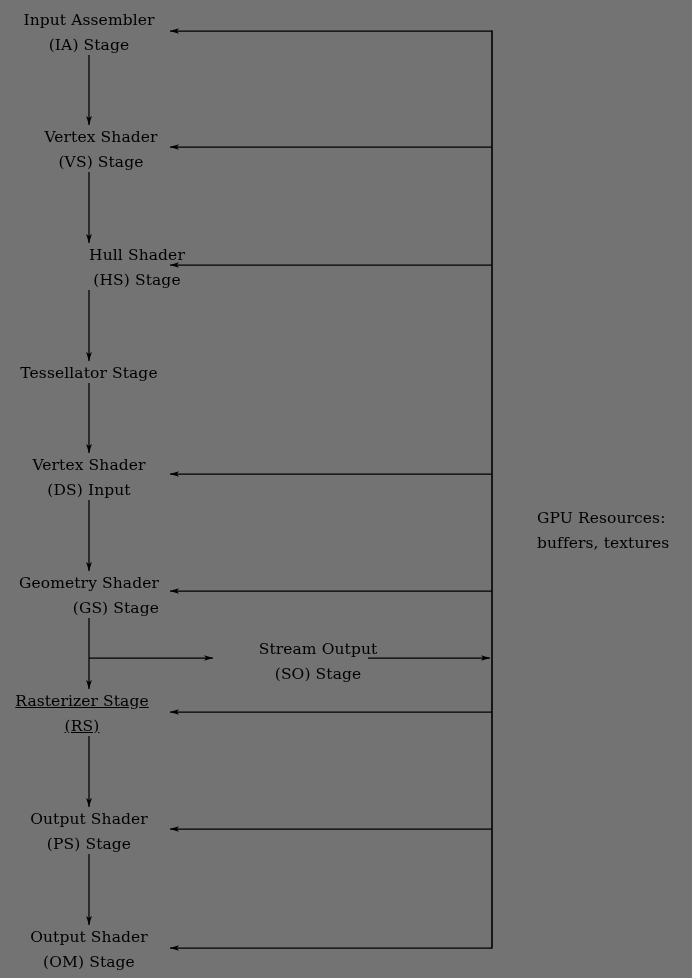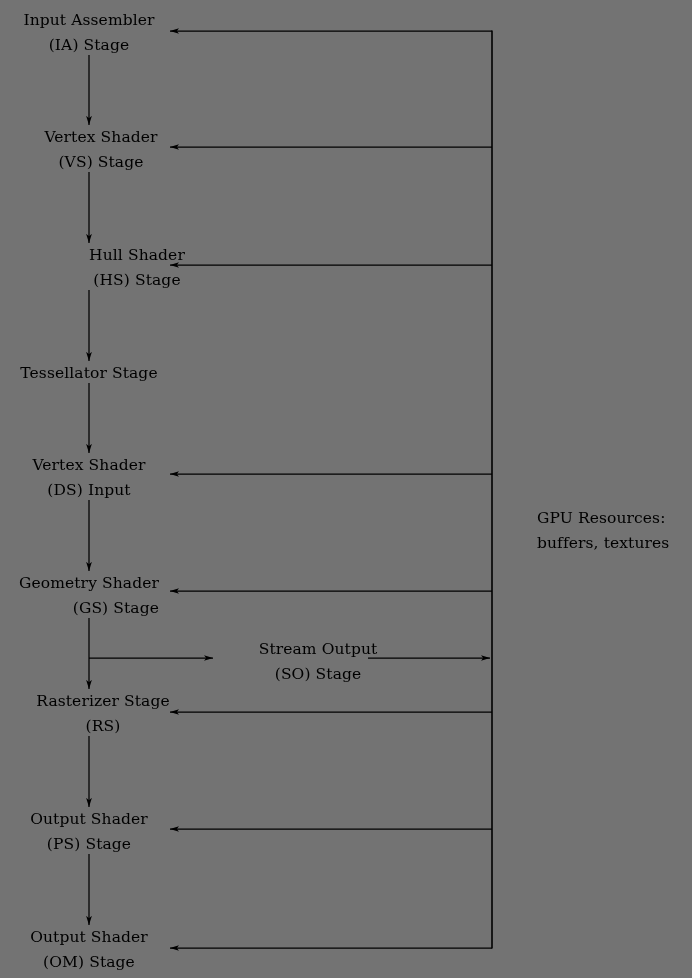--- a/index.html
+++ b/index.html
@@ -113,21 +113,21 @@
   <div class="node-label center-aligned" style="left:89px; top:453px;">
     <span class="ln">Vertex Shader</span>
     <span class="ln">(DS) Input</span>
   </div>
 
   <div class="node-label center-aligned" style="left:89px; top:571px;text-align:right;">
     <span class="ln">Geometry Shader</span>
     <span class="ln">(GS) Stage</span>
   </div>
 
-  <div class="node-label center-aligned" style="left:103px; top:689px;">
+  <div class="node-label center-aligned" style="left:82px; top:689px;text-decoration:underline;">
     <span class="ln">Rasterizer Stage</span>
     <span class="ln">(RS)</span>
   </div>
 
   <div class="node-label center-aligned" style="left:89px; top:807px;">
     <span class="ln">Output Shader</span>
     <span class="ln">(PS) Stage</span>
   </div>
 
   <div class="node-label center-aligned" style="left:89px; top:925px;">

